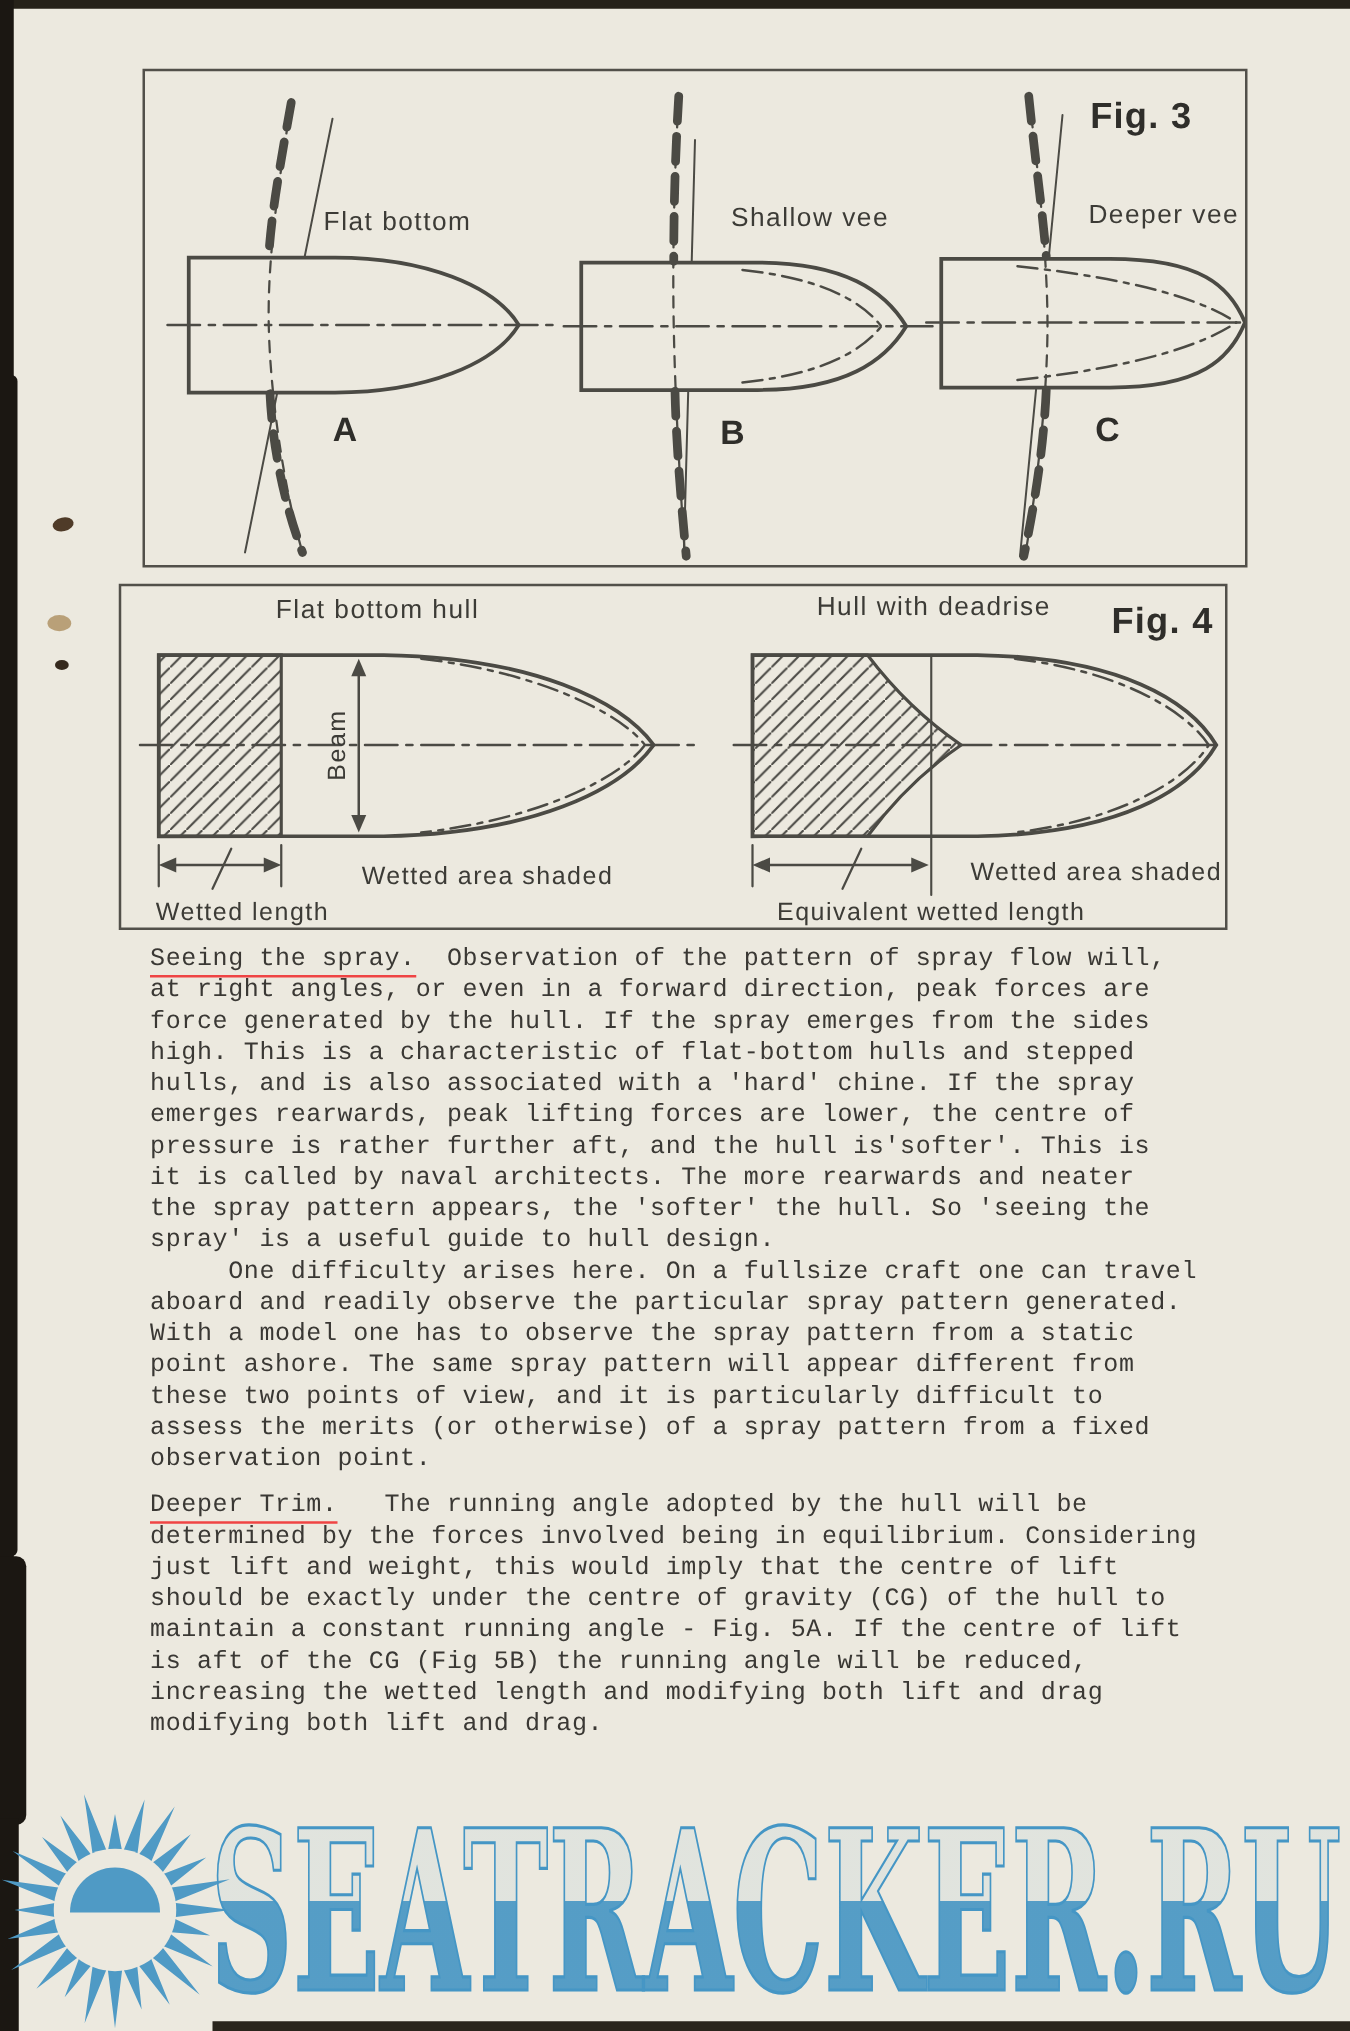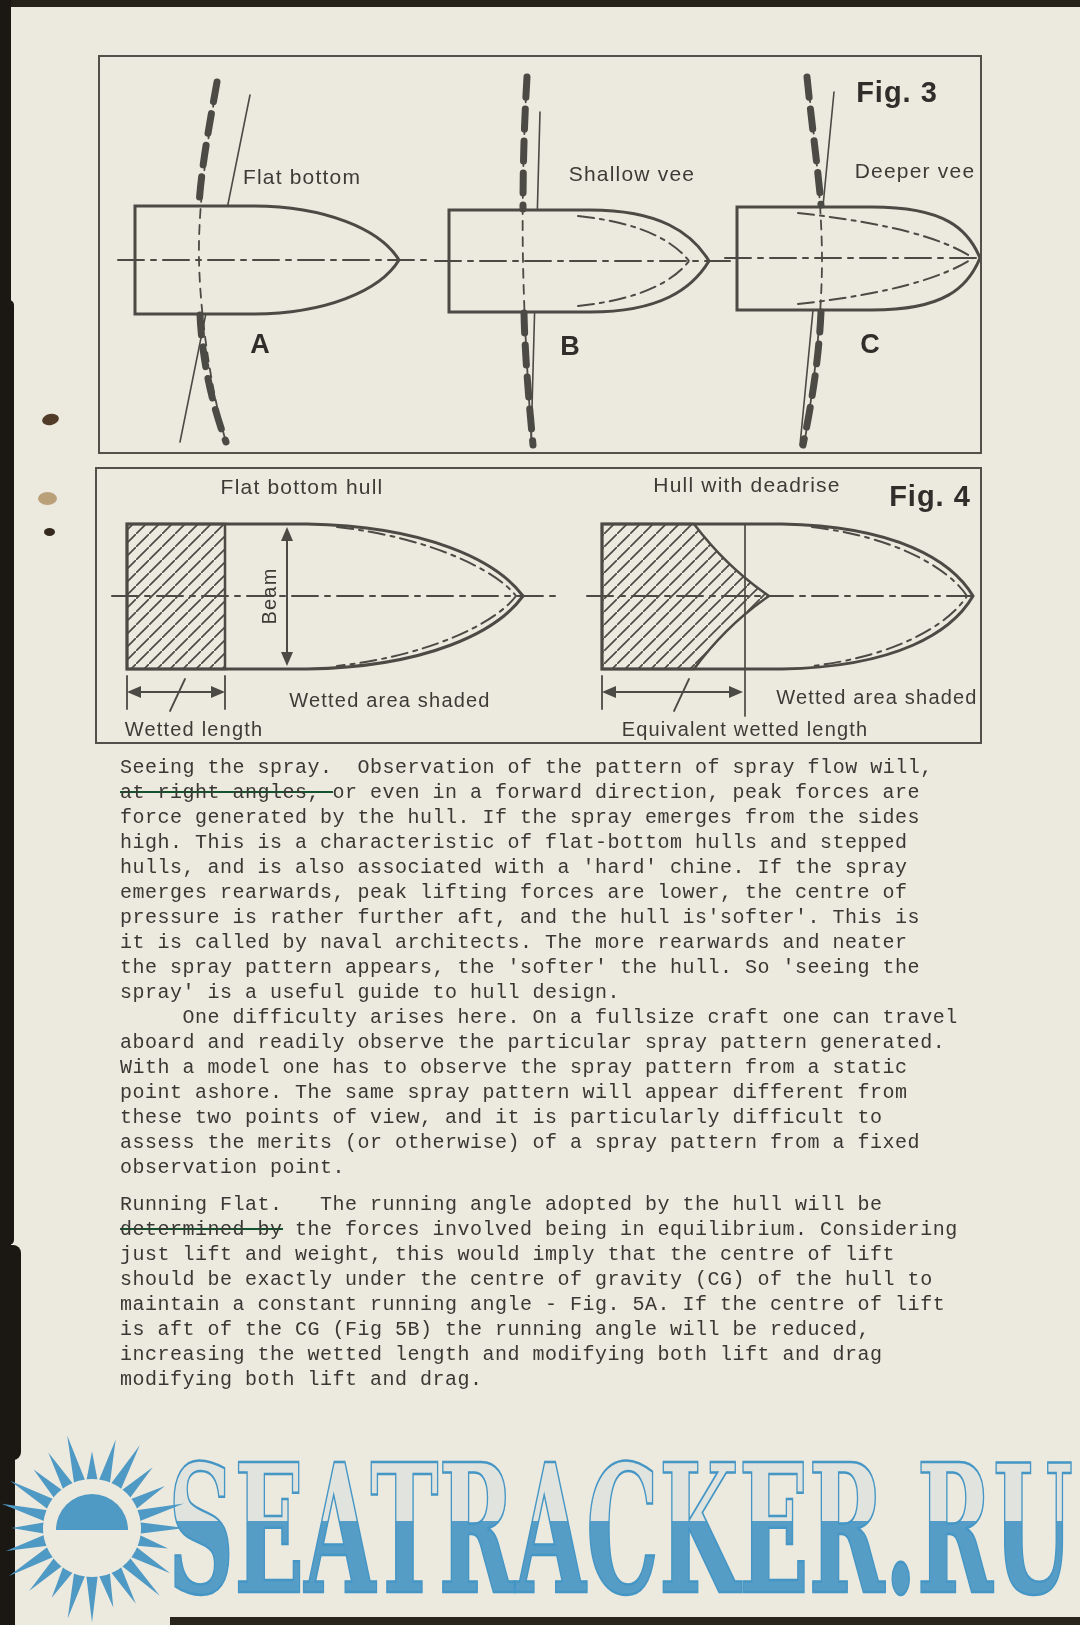--- a/index.html
+++ b/index.html
@@ -16,21 +16,21 @@
   .figbox svg{display:block;}
   .figtext{fill:#3c3b36;font-family:"Liberation Sans",sans-serif;font-size:21px;letter-spacing:1.2px;}
   .figtitle{fill:#2f2e2a;font-family:"Liberation Sans",sans-serif;font-size:29px;font-weight:bold;letter-spacing:1px;}
   .hullletter{fill:#2f2e2a;font-family:"Liberation Sans",sans-serif;font-size:27px;font-weight:bold;}
   .bodytext{position:absolute;left:120px;top:755px;width:840px;}
   .bt{
     white-space:pre;font-family:"Liberation Mono","DejaVu Sans Mono",monospace;
     font-size:20px;line-height:25px;letter-spacing:.5px;color:#3a3834;
   }
   .bt.gap{margin-top:12px;}
-  .und{border-bottom:2px solid #14532d;padding-bottom:12px;}
+  .und{border-bottom:2px solid #ef4444;padding-bottom:1px;}
   .pagenum{
     position:absolute;left:0;top:1494px;width:1080px;text-align:center;
     font-family:"Liberation Mono","DejaVu Sans Mono",monospace;font-size:21px;color:#44555e;
   }
   .watermark{position:absolute;left:0;top:1420px;}
 </style>
 </head>
 <body>
 
 <div class="page">
@@ -40,21 +40,21 @@
   <div class="edge" style="left:0;top:300px;width:14px;height:945px;border-radius:0 5px 5px 0;"></div>
   <div class="edge" style="left:0;top:1245px;width:21px;height:215px;border-radius:0 8px 8px 0;"></div>
   <div class="edge" style="left:0;top:1455px;width:15px;height:170px;"></div>
   <div class="edge" style="left:170px;top:1617px;width:910px;height:8px;background:#2a251c;"></div>
 
   <div class="stain" style="left:42px;top:414px;width:17px;height:11px;background:#4f3b28;transform:rotate(-12deg);"></div>
   <div class="stain" style="left:38px;top:492px;width:19px;height:13px;background:#b9a078;"></div>
   <div class="stain" style="left:44px;top:528px;width:11px;height:8px;background:#35291d;"></div>
   <div class="stain" style="left:690px;top:548px;width:24px;height:17px;background:rgba(186,152,98,0.4);"></div>
 
-  <div class="figbox" style="left:98px;top:55px;width:880px;height:395px;">
+  <div class="figbox" style="left:114px;top:55px;width:880px;height:395px;">
     <svg width="880" height="395" viewBox="0 0 880 395">
       <g stroke="#4b4a44" fill="none" stroke-linecap="round">
 
         <path d="M150,38 L80,385" stroke-width="1.6"></path>
 
         <path d="M35,149 H152 C225,149 280,172 299,203 C280,234 225,257 152,257 H35 Z" fill="#ece9df" stroke-width="3"></path>
 
         <path d="M18,203 H330" stroke-width="2" stroke-dasharray="26 7 5 7"></path>
 
         <path d="M117,25 C105,100 98,155 99,203 C100,255 110,330 126,385" stroke-width="1.8" stroke-dasharray="9 7"></path>
@@ -164,21 +164,21 @@
     <div class="bt">spray' is a useful guide to hull design.</div>
 
     <div class="bt">     One difficulty arises here. On a fullsize craft one can travel</div>
     <div class="bt">aboard and readily observe the particular spray pattern generated.</div>
     <div class="bt">With a model one has to observe the spray pattern from a static</div>
     <div class="bt">point ashore. The same spray pattern will appear different from</div>
     <div class="bt">these two points of view, and it is particularly difficult to</div>
     <div class="bt">assess the merits (or otherwise) of a spray pattern from a fixed</div>
     <div class="bt">observation point.</div>
 
-    <div class="bt gap"><span class="und">Running Flat.</span><span>   The running angle adopted by the hull will be</span></div>
+    <div class="bt gap"><span class="und">Deeper Trim.</span><span>   The running angle adopted by the hull will be</span></div>
     <div class="bt">determined by the forces involved being in equilibrium. Considering</div>
     <div class="bt">just lift and weight, this would imply that the centre of lift</div>
     <div class="bt">should be exactly under the centre of gravity (CG) of the hull to</div>
     <div class="bt">maintain a constant running angle - Fig. 5A. If the centre of lift</div>
     <div class="bt">is aft of the CG (Fig 5B) the running angle will be reduced,</div>
     <div class="bt">increasing the wetted length and modifying both lift and drag</div>
     <div class="bt">modifying both lift and drag.</div>
   </div>
 
 

